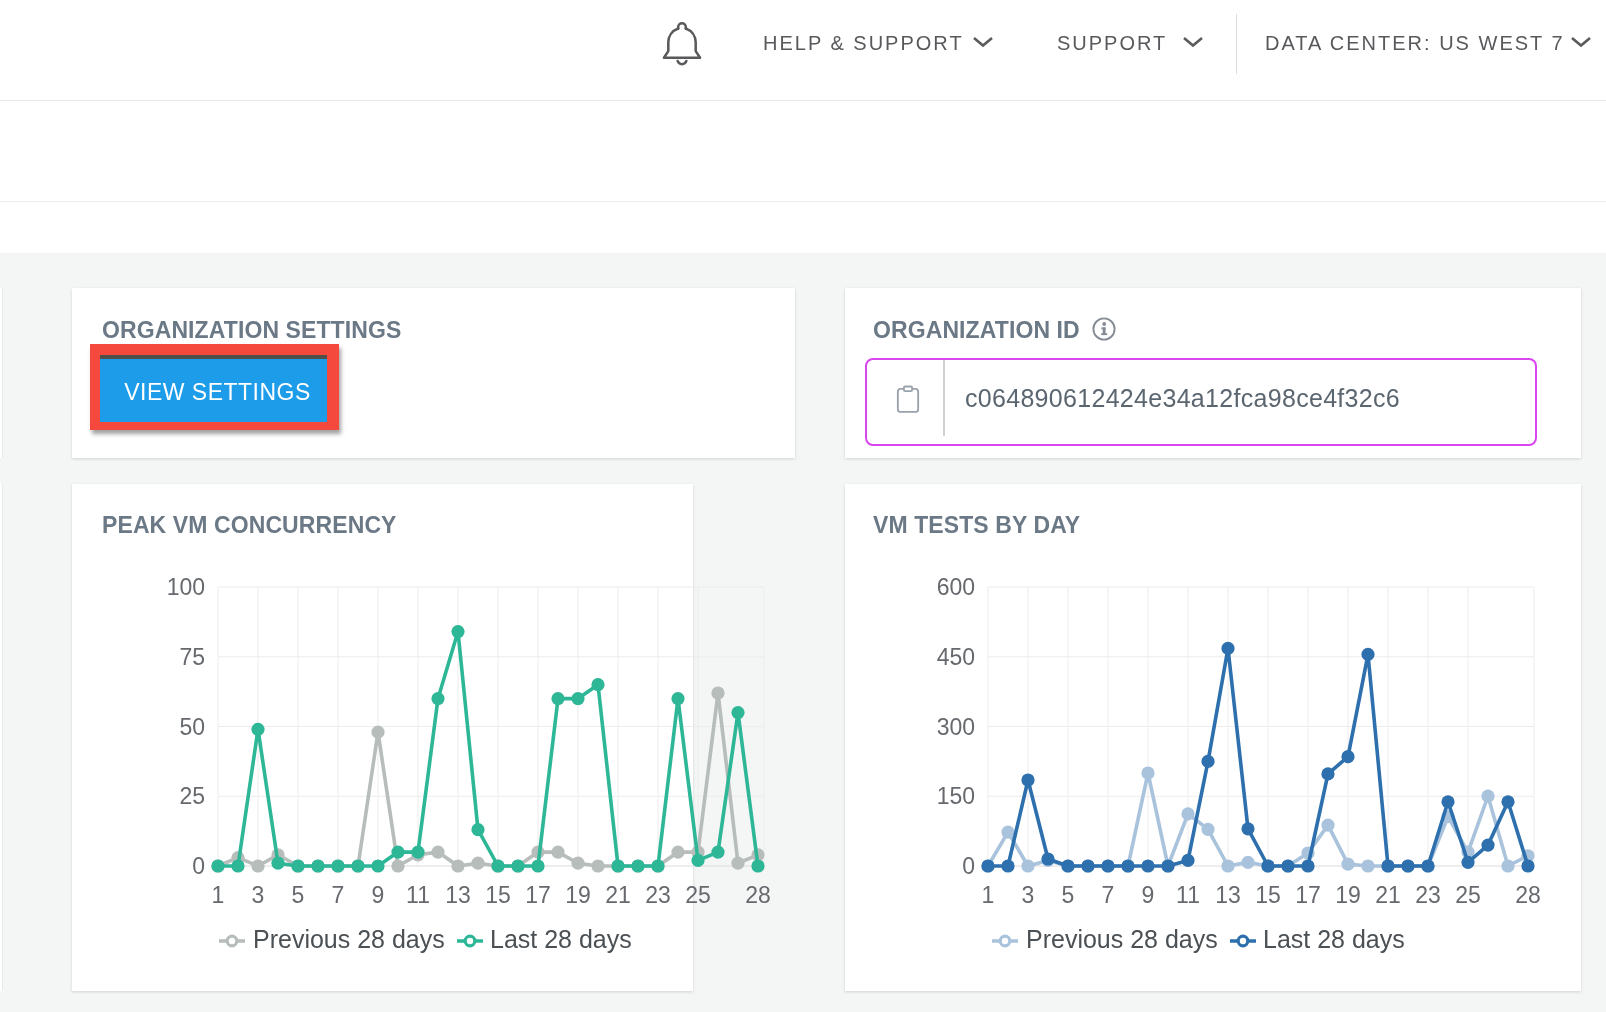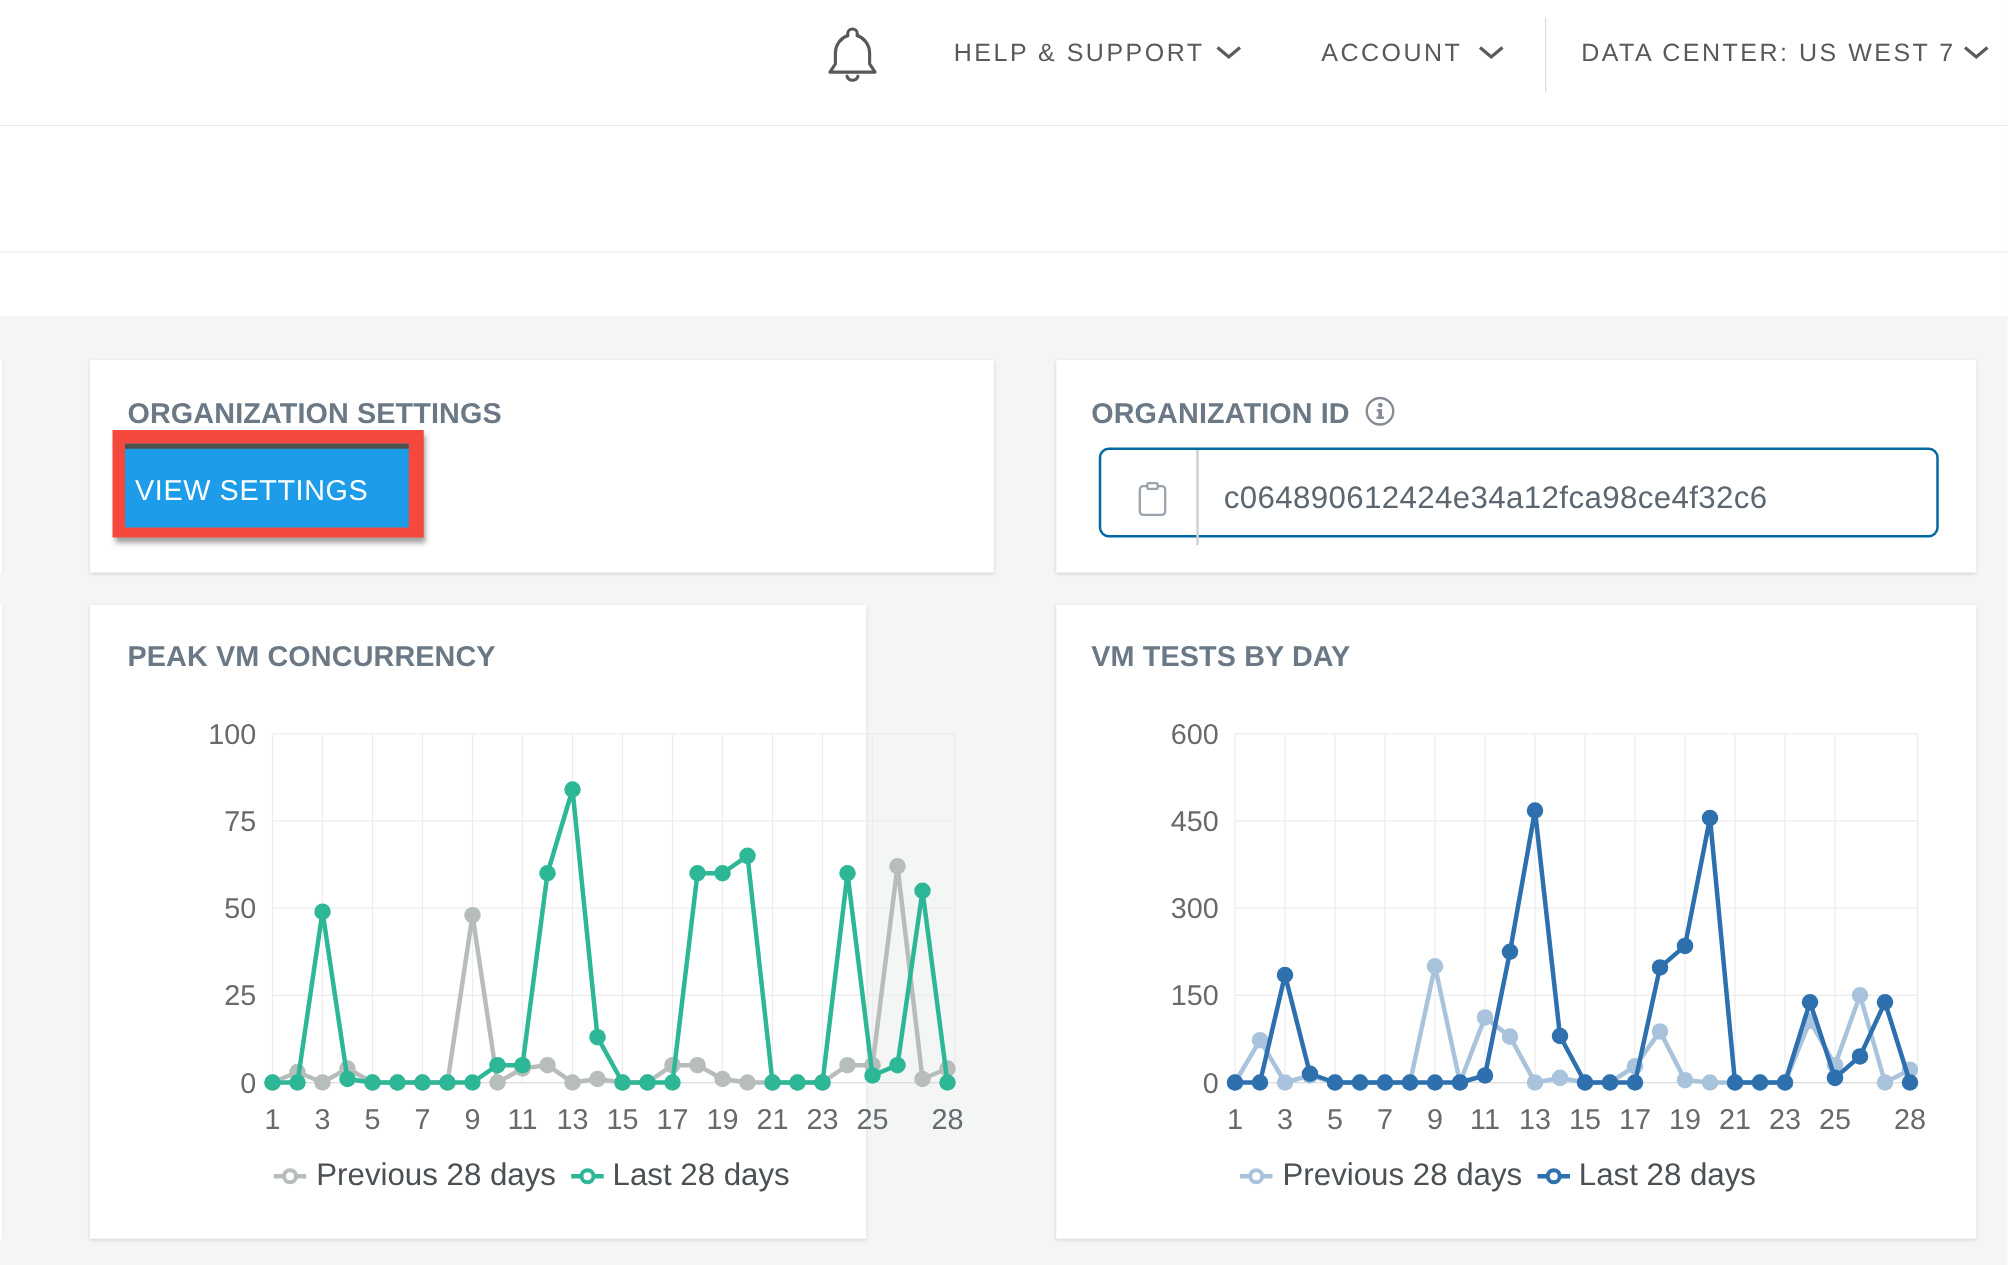--- a/index.html
+++ b/index.html
@@ -19,50 +19,50 @@
 <svg class="abs" style="left:660px;top:21px" width="44" height="46" viewBox="0 0 40 42" fill="none" stroke="#58595b" stroke-width="2.3" stroke-linecap="round" stroke-linejoin="round">
 <path d="M16.5 7 V5.5 A3.5 3.5 0 0 1 23.5 5.5 V7"></path>
 <path d="M16.5 6.8 C11 8.8 7.5 13.8 7.5 19.5 V27.5 L3.5 33.5 H36.5 L32.5 27.5 V19.5 C32.5 13.8 29 8.8 23.5 6.8"></path>
 <path d="M16 36.5 A4.2 4.2 0 0 0 24 36.5"></path>
 </svg>
 
 <div class="hdrtxt" style="left:763px;top:32px">HELP &amp; SUPPORT</div>
 <svg class="abs" style="left:972px;top:36px" width="22" height="12" viewBox="0 0 22 12" fill="none" stroke="#5a5b5d" stroke-width="2.6">
     <path d="M2 2 L11 9.5 L20 2"></path>
   </svg>
-<div class="hdrtxt" style="left:1057px;top:32px">ACCOUNT</div>
+<div class="hdrtxt" style="left:1057px;top:32px">SUPPORT</div>
 <svg class="abs" style="left:1182px;top:36px" width="22" height="12" viewBox="0 0 22 12" fill="none" stroke="#5a5b5d" stroke-width="2.6">
     <path d="M2 2 L11 9.5 L20 2"></path>
   </svg>
 <div class="abs" style="left:1236px;top:14px;width:1px;height:60px;background:#dcdcdc"></div>
 <div class="hdrtxt" style="left:1265px;top:32px">DATA CENTER: US WEST 7</div>
 <svg class="abs" style="left:1570px;top:36px" width="22" height="12" viewBox="0 0 22 12" fill="none" stroke="#5a5b5d" stroke-width="2.6">
     <path d="M2 2 L11 9.5 L20 2"></path>
   </svg>
 
 <div class="abs" style="left:0;top:288px;width:3px;height:170px;background:#fff;border-right:1px solid #e9e9e9"></div>
 <div class="abs" style="left:0;top:484px;width:3px;height:507px;background:#fff;border-right:1px solid #e9e9e9"></div>
 
 <div class="card" style="left:44px;top:288px;width:723px;height:170px">
   <div class="ctitle" style="left:30px;top:29px">ORGANIZATION SETTINGS</div>
   <div style="position:absolute;left:18px;top:56px;width:249px;height:86px;background:#f4493c;box-shadow:2px 4px 4px rgba(70,70,70,0.5)">
-    <div style="position:absolute;left:10px;top:11px;width:227px;height:67px;background:#1d9ce9;border-top:4px solid #4f5049;color:#fff;font-size:23px;letter-spacing:0.5px;line-height:66px;text-indent:8px">VIEW SETTINGS</div>
+    <div style="position:absolute;left:10px;top:11px;width:227px;height:67px;background:#1d9ce9;border-top:4px solid #4f5049;color:#fff;font-size:23px;letter-spacing:0.5px;text-align:center;line-height:66px;text-indent:8px">VIEW SETTINGS</div>
   </div>
 </div>
 
 <div class="card" style="left:817px;top:288px;width:736px;height:170px">
   <div class="ctitle" style="left:28px;top:29px">ORGANIZATION ID</div>
   <svg class="abs" style="left:247px;top:29px" width="24" height="24" viewBox="0 0 24 24" fill="none">
     <circle cx="12" cy="12" r="10.6" stroke="#868c95" stroke-width="1.9"></circle>
     <circle cx="12.2" cy="7" r="1.9" fill="#868c95"></circle>
     <rect x="10.7" y="10.4" width="2.9" height="7.6" fill="#868c95"></rect>
     <rect x="9.2" y="16.2" width="6" height="1.9" fill="#868c95"></rect>
     <rect x="9.4" y="10.4" width="4.2" height="1.9" fill="#868c95"></rect>
   </svg>
-  <div style="position:absolute;left:34px;top:70px;width:672px;height:72px;border:2px solid #0369a1;border-radius:8px;background:#fff">
+  <div style="position:absolute;left:20px;top:70px;width:672px;height:88px;border:2px solid #d946ef;border-radius:8px;background:#fff">
     <div style="position:absolute;left:0;top:0;width:78px;height:76px;border-right:2px solid #cfd3d6"></div>
     <svg style="position:absolute;left:29px;top:25px" width="24" height="28" viewBox="0 0 26 30" fill="none" stroke="#9aa2ac" stroke-width="2">
       <rect x="2" y="4" width="22" height="25" rx="3"></rect>
       <rect x="8.5" y="1.5" width="9" height="5" rx="1.5" fill="#fff"></rect>
     </svg>
     <div style="position:absolute;left:98px;top:0;height:76px;line-height:76px;font-size:25px;color:#5b6670;letter-spacing:0.3px">c064890612424e34a12fca98ce4f32c6</div>
   </div>
 </div>
 
 <div class="card" style="left:44px;top:484px;width:621px;height:507px">

